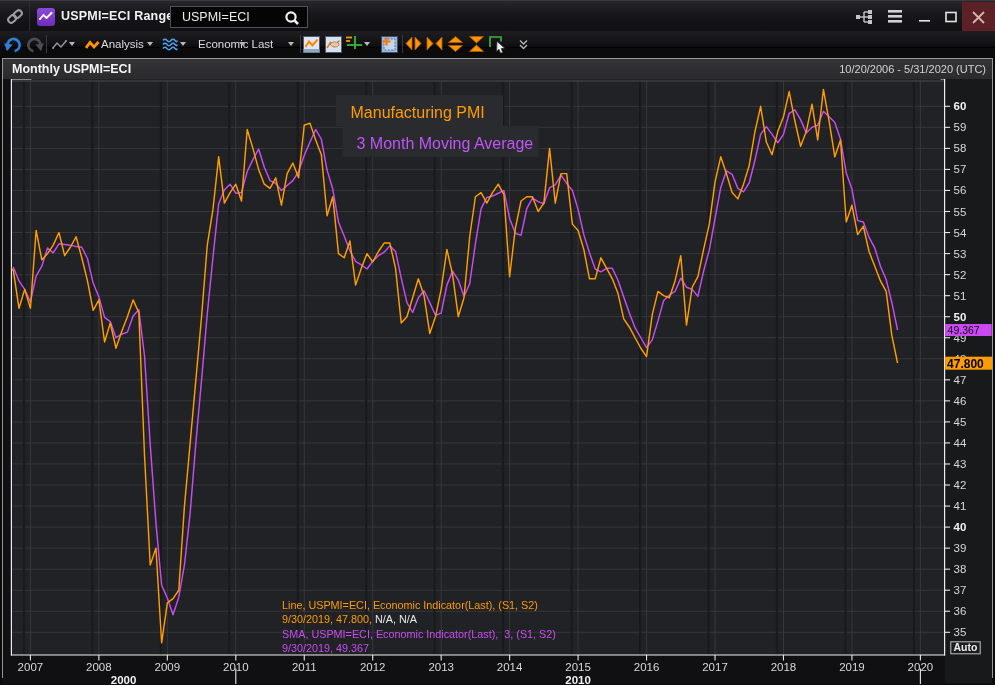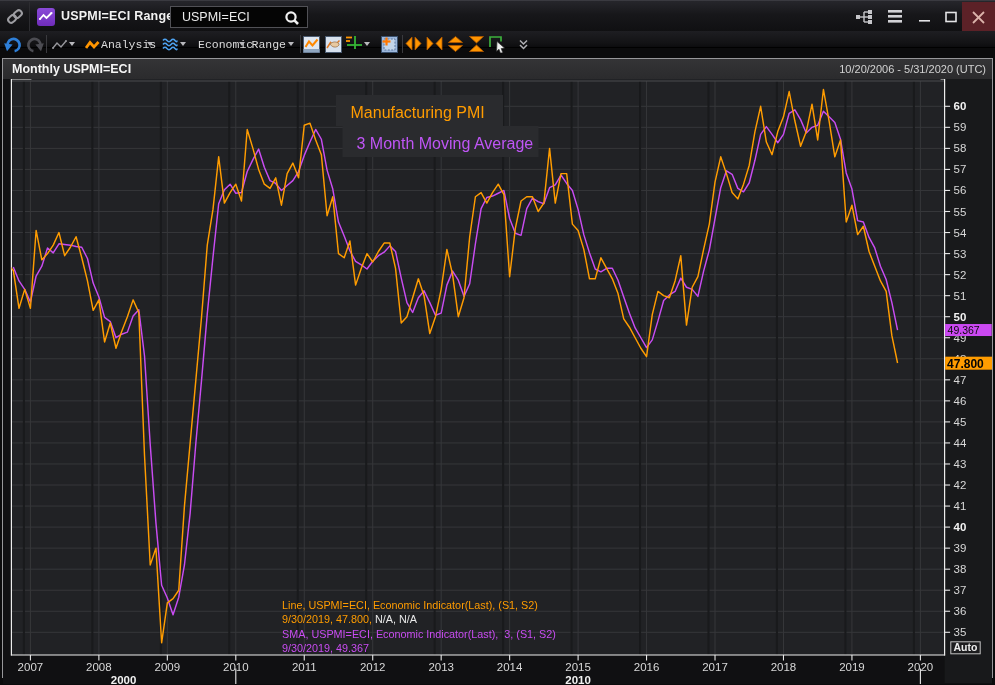--- a/index.html
+++ b/index.html
@@ -22,21 +22,21 @@
   .searchtext { position:absolute; left:11px; top:3px; font-size:12.5px; color:#ececec; }
   .tb-icon { position:absolute; top:0; }
   .winbtn { position:absolute; top:1px; height:30px; width:27px; display:flex;
     align-items:center; justify-content:center; }
   .closebtn { position:absolute; left:962px; top:1px; width:33px; height:30px;
     background:#5c2127; display:flex; align-items:center; justify-content:center; }
 
   
   #toolbar { position:absolute; left:0; top:31px; width:995px; height:17px;
     background:linear-gradient(#1e1e22 0%, #121214 80%, #0c0c0e 100%);
-    border-bottom:1px solid #010101;font-family:Liberation Mono, monospace; }
+    border-bottom:1px solid #010101; }
   .tool { position:absolute; top:0; height:26px; display:flex; align-items:center; }
   .toollabel { color:#dcdcdc; font-size:11.5px; }
   .tsep { position:absolute; top:4px; width:1px; height:18px; background:#3a3a3e; }
   .dd { position:absolute; top:11px; width:0; height:0; border-left:3.5px solid transparent;
     border-right:3.5px solid transparent; border-top:4px solid #b9b9bd; }
 
   
   #panel { position:absolute; left:2px; top:58px; width:991px; height:620px;
     border:1px solid #97979a; background:#0e0e0f; }
   #panelheader { position:absolute; left:0; top:0; width:989px; height:20px;
@@ -145,21 +145,21 @@
         <path d="M1,7.5 q2,-2.4 4,0 t4,0 t4,0 t2,0"></path>
         <path d="M1,11.5 q2,-2.4 4,0 t4,0 t4,0 t2,0"></path>
       </g>
     </svg>
     <span class="dd" style="left:180px;"></span>
     <div class="tool" style="left:198px;">
       <span class="toollabel">Economic</span>
     </div>
     <span class="dd" style="left:239px;"></span>
     <div class="tool" style="left:251.5px;">
-      <span class="toollabel">Range</span>
+      <span class="toollabel">Last</span>
     </div>
     <span class="dd" style="left:288px;"></span>
     <div class="tsep" style="left:300px;"></div>
     <svg class="tb-icon" style="left:303px; top:4.5px;" width="17" height="17">
       <rect x="0.5" y="0.5" width="16" height="16" fill="#dfe7f2" stroke="#4a5a70"></rect>
       <polyline points="2.5,11 6,5.5 9.5,9.5 14.5,3.5" fill="none" stroke="#ff8800" stroke-width="2"></polyline>
       <rect x="0.5" y="13" width="16" height="3.5" fill="#8fa6c0"></rect>
     </svg>
     <svg class="tb-icon" style="left:325px; top:4.5px;" width="17" height="17">
       <rect x="0.5" y="0.5" width="16" height="16" fill="#d8e2ee" stroke="#4a5a70"></rect>

